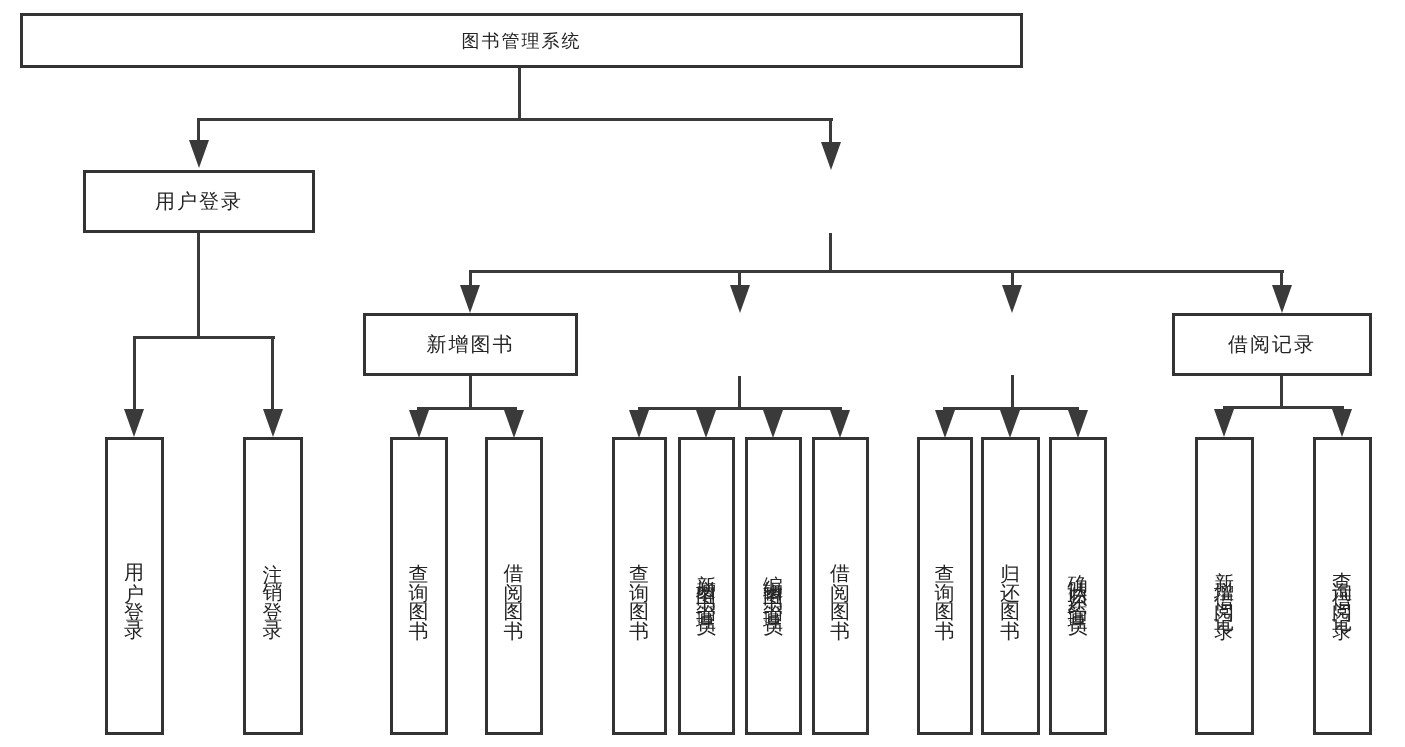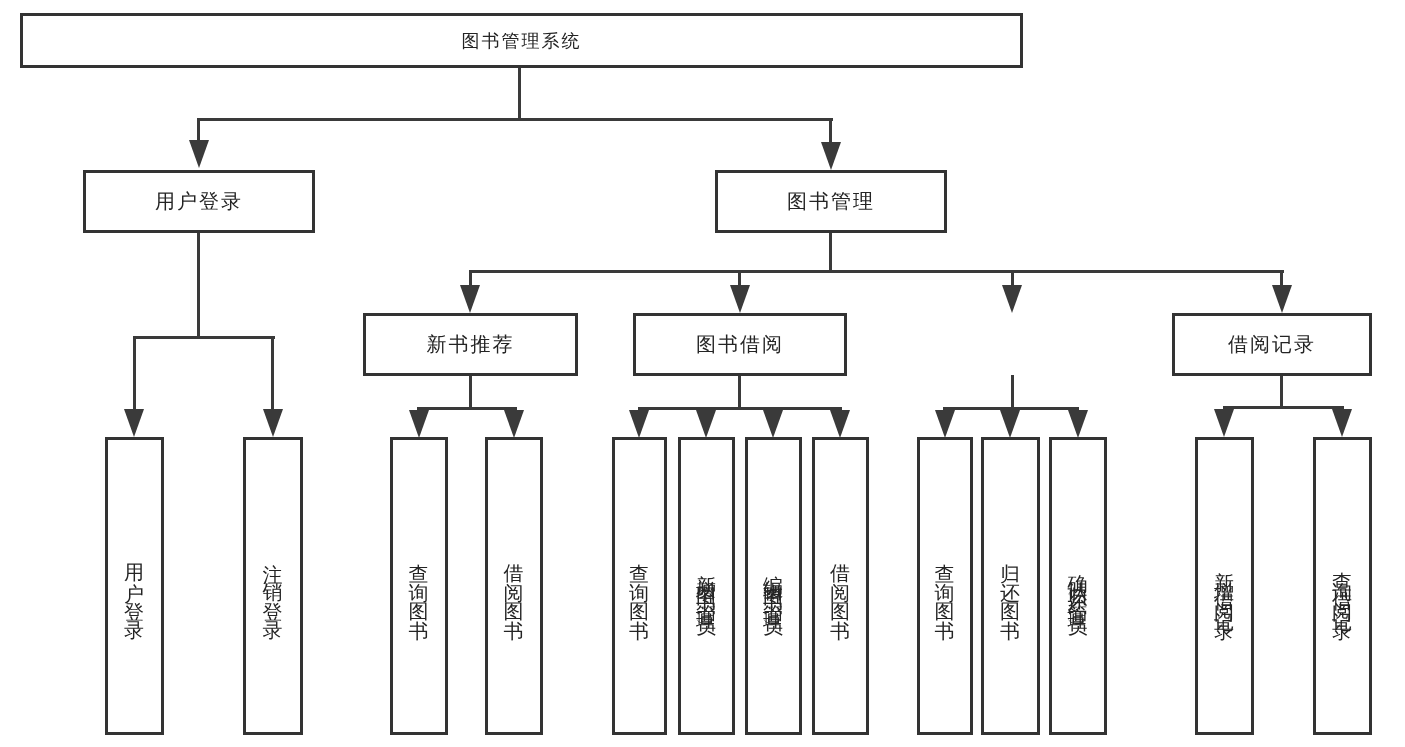--- a/index.html
+++ b/index.html
@@ -86,47 +86,41 @@
   <div class="vline" style="left:518px; top:68px; height:53px;"></div>
   <div class="hline" style="left:197px; top:118px; width:636px;"></div>
   <div class="vline" style="left:197px; top:118px; height:26px;"></div>
   <div class="arrow" style="left:189px; top:140px;"></div>
   <div class="vline" style="left:829px; top:118px; height:28px;"></div>
   <div class="arrow" style="left:821px; top:142px;"></div>
 
   <div class="node" style="left:83px; top:170px; width:232px; height:63px;">
     <span class="lbl">用户登录</span>
   </div>
-  <div class="node" style="left:715px; top:170px; width:232px; height:63px;">
-    <span class="lbl">图书管理</span>
-  </div>
 
   <div class="vline" style="left:197px; top:233px; height:106px;"></div>
   <div class="hline" style="left:133px; top:336px; width:142px;"></div>
   <div class="vline" style="left:133px; top:336px; height:75px;"></div>
   <div class="arrow" style="left:124px; top:409px;"></div>
   <div class="vline" style="left:271px; top:336px; height:75px;"></div>
   <div class="arrow" style="left:263px; top:409px;"></div>
 
   <div class="vline" style="left:829px; top:233px; height:40px;"></div>
   <div class="hline" style="left:469px; top:270px; width:815px;"></div>
   <div class="vline" style="left:469px; top:270px; height:15px;"></div>
   <div class="arrow" style="left:460px; top:285px;"></div>
   <div class="vline" style="left:738px; top:270px; height:15px;"></div>
   <div class="arrow" style="left:730px; top:285px;"></div>
   <div class="vline" style="left:1011px; top:270px; height:15px;"></div>
   <div class="arrow" style="left:1002px; top:285px;"></div>
   <div class="vline" style="left:1280px; top:270px; height:15px;"></div>
   <div class="arrow" style="left:1272px; top:285px;"></div>
 
   <div class="node" style="left:363px; top:313px; width:215px; height:63px;">
-    <span class="lbl">新书推荐</span>
-  </div>
-  <div class="node" style="left:633px; top:313px; width:214px; height:63px;">
-    <span class="lbl">图书借阅</span>
+    <span class="lbl">新增图书</span>
   </div>
   <div class="node" style="left:1172px; top:313px; width:200px; height:63px;">
     <span class="lbl">借阅记录</span>
   </div>
 
   <div class="vline" style="left:469px; top:376px; height:34px;"></div>
   <div class="hline" style="left:417px; top:407px; width:100px;"></div>
   <div class="arrow" style="left:409px; top:410px;"></div>
   <div class="arrow" style="left:504px; top:410px;"></div>
 

